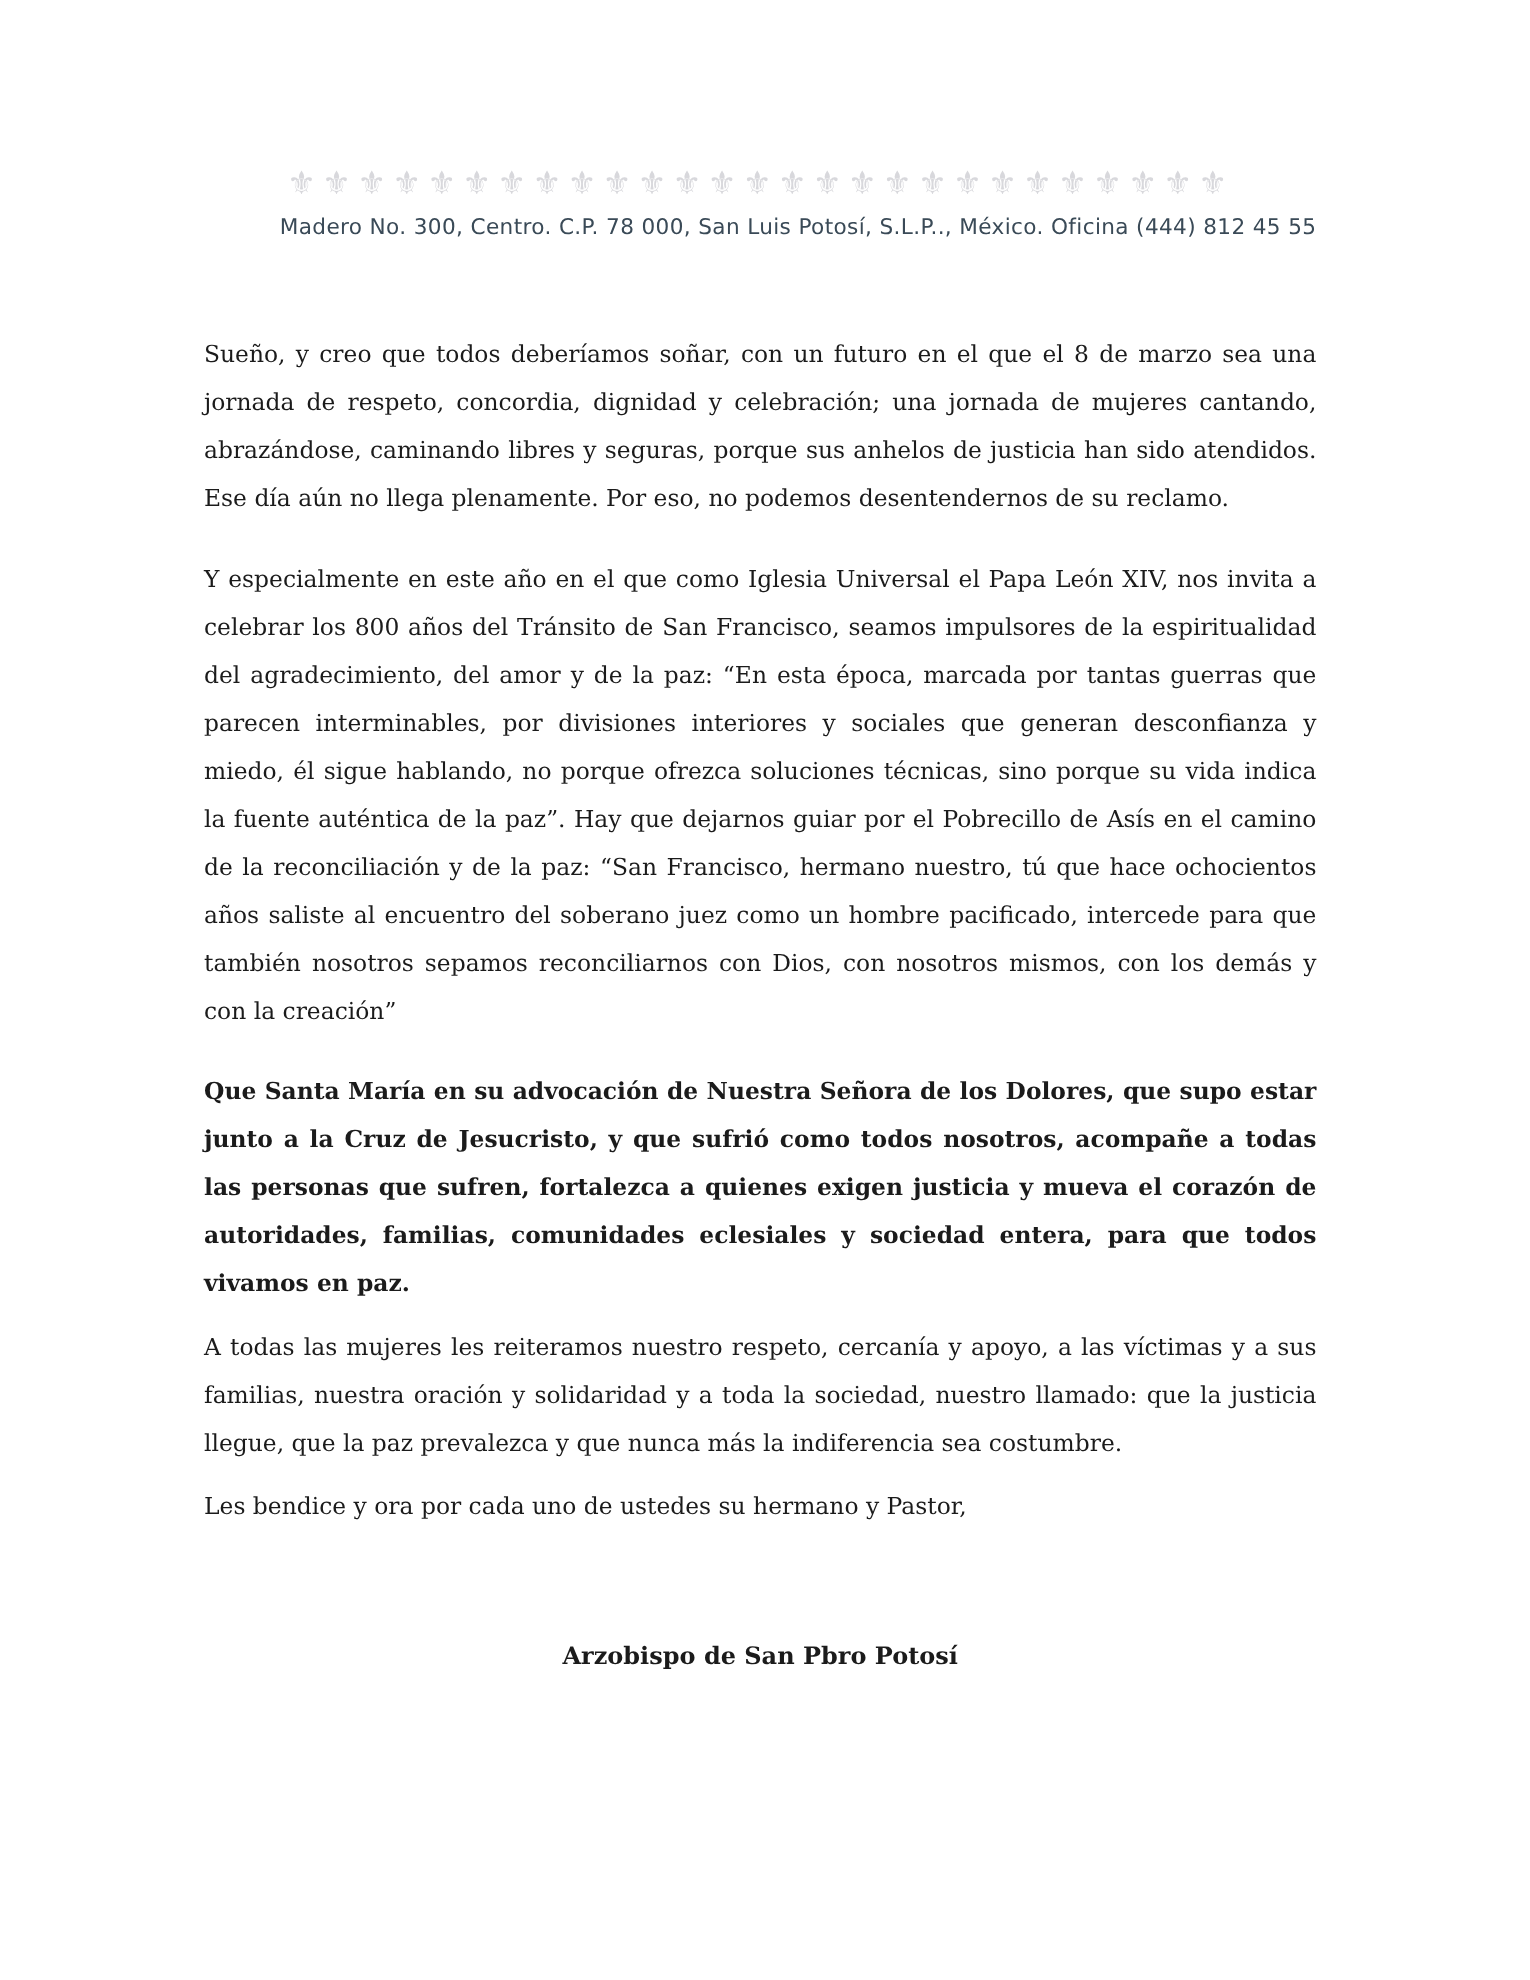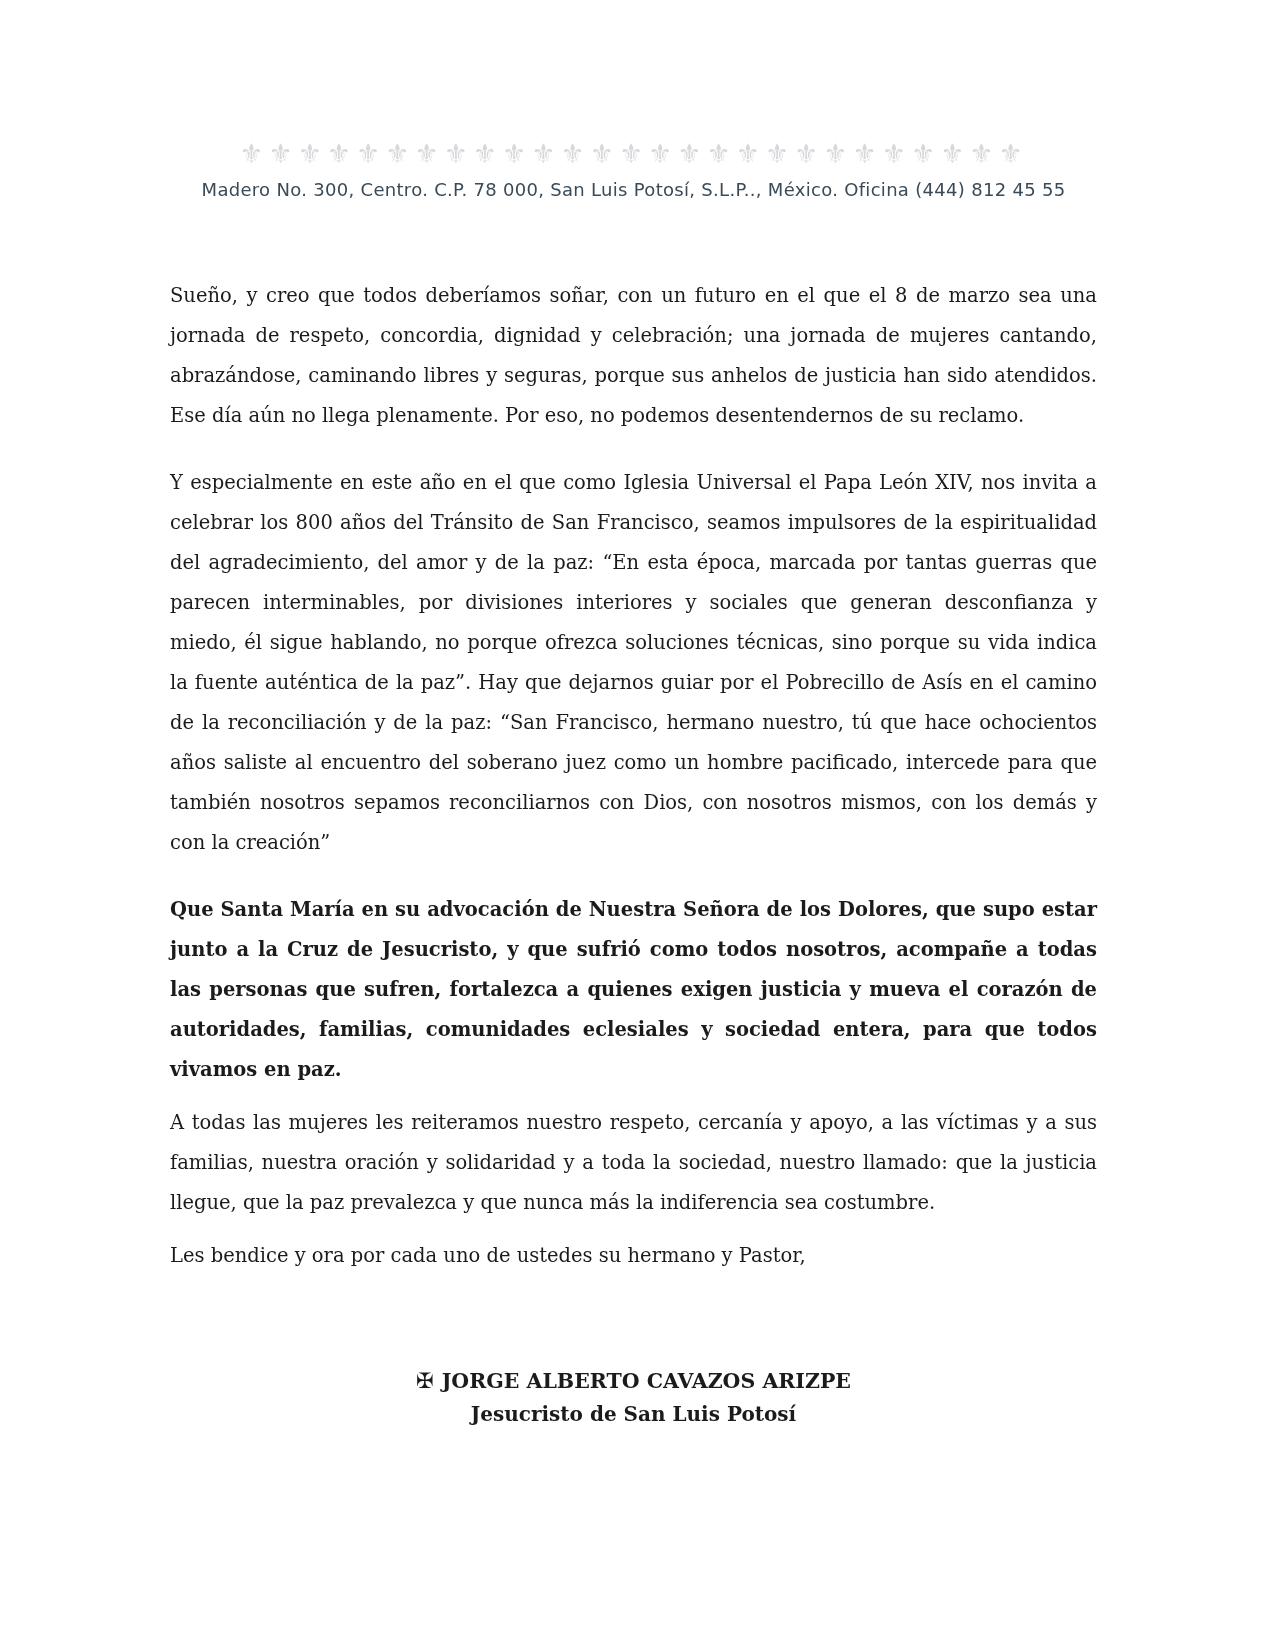--- a/index.html
+++ b/index.html
@@ -28,21 +28,21 @@
     font-family: "DejaVu Sans", sans-serif;
     font-size: 27px;
     line-height: 1;
     letter-spacing: 5px;
     white-space: nowrap;
     overflow: hidden;
     user-select: none;
   }
   .address {
     margin-top: 10px;
-    text-align: center;
+    text-align: right;
     font-family: "DejaVu Sans", sans-serif;
     font-size: 18px;
     letter-spacing: 0.3px;
     line-height: 1.4;
   }
   .letter-body {
     margin-top: 74px;
     font-size: 19.5px;
     line-height: 40px;
     text-align: justify;
@@ -101,21 +101,18 @@
 
     <div class="letter-body" style="color: rgb(27, 27, 27);">
         <p>Sueño, y creo que todos deberíamos soñar, con un futuro en el que el 8 de marzo sea una jornada de respeto, concordia, dignidad y celebración; una jornada de mujeres cantando, abrazándose, caminando libres y seguras, porque sus anhelos de justicia han sido atendidos. Ese día aún no llega plenamente. Por eso, no podemos desentendernos de su reclamo.</p>
         <p>Y especialmente en este año en el que como Iglesia Universal el Papa León XIV, nos invita a celebrar los 800 años del Tránsito de San Francisco, seamos impulsores de la espiritualidad del agradecimiento, del amor y de la paz: “En esta época, marcada por tantas guerras que parecen interminables, por divisiones interiores y sociales que generan desconfianza y miedo, él sigue hablando, no porque ofrezca soluciones técnicas, sino porque su vida indica la fuente auténtica de la paz”. Hay que dejarnos guiar por el Pobrecillo de Asís en el camino de la reconciliación y de la paz: “San Francisco, hermano nuestro, tú que hace ochocientos años saliste al encuentro del soberano juez como un hombre pacificado, intercede para que también nosotros sepamos reconciliarnos con Dios, con nosotros mismos, con los demás y con la creación”</p>
         <p class="bold">Que Santa María en su advocación de Nuestra Señora de los Dolores, que supo estar junto a la Cruz de Jesucristo, y que sufrió como todos nosotros, acompañe a todas las personas que sufren, fortalezca a quienes exigen justicia y mueva el corazón de autoridades, familias, comunidades eclesiales y sociedad entera, para que todos vivamos en paz.</p>
         <p>A todas las mujeres les reiteramos nuestro respeto, cercanía y apoyo, a las víctimas y a sus familias, nuestra oración y solidaridad y a toda la sociedad, nuestro llamado: que la justicia llegue, que la paz prevalezca y que nunca más la indiferencia sea costumbre.</p>
         <p>Les bendice y ora por cada uno de ustedes su hermano y Pastor,</p>
       </div>
 
     <div class="signature-block">
-      <div class="sig-name-line">
-        <span class="sig-cross">✠</span><span>JORGE ALBERTO CAVAZOS ARIZPE</span>
-      </div>
-      <div class="sig-title-line">Jesucristo de San Luis Potosí</div>
+      <div class="sig-title-line">Arzobispo de San Pbro Potosí</div>
     </div>
 
 
   </div>
 </div>
 
 </body></html>

